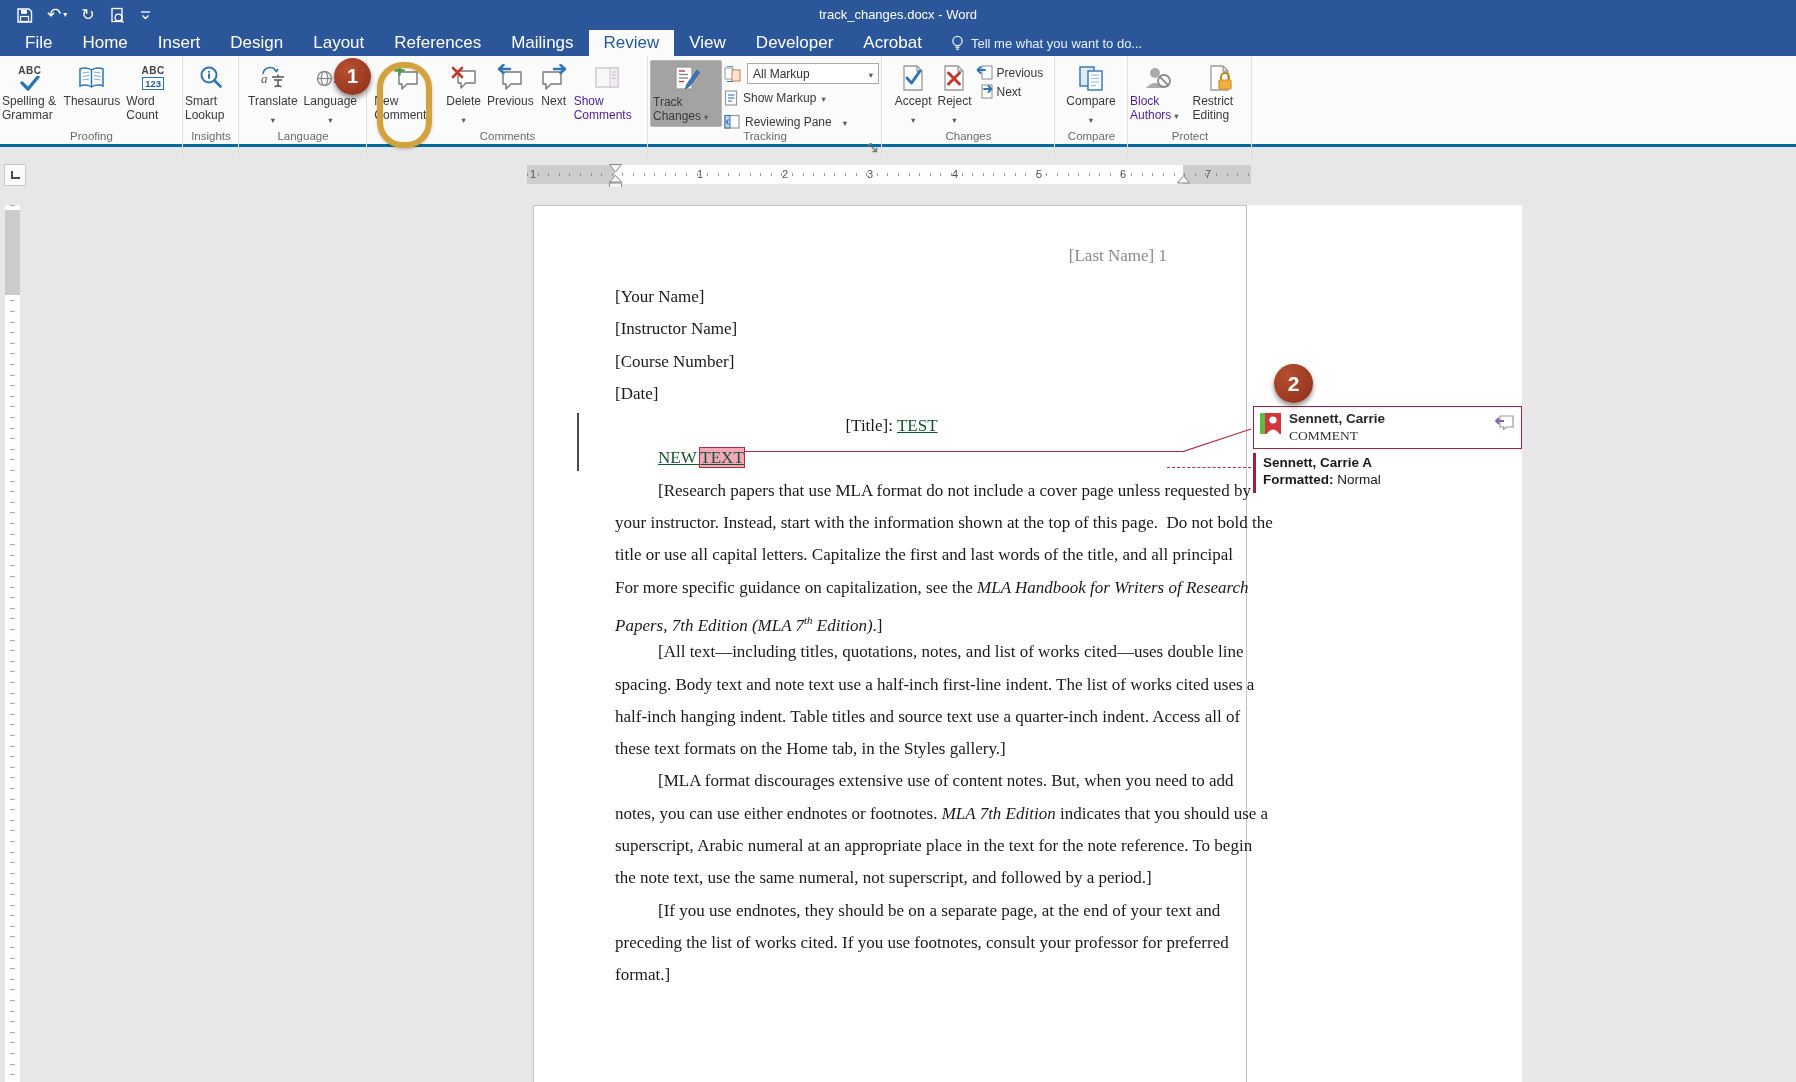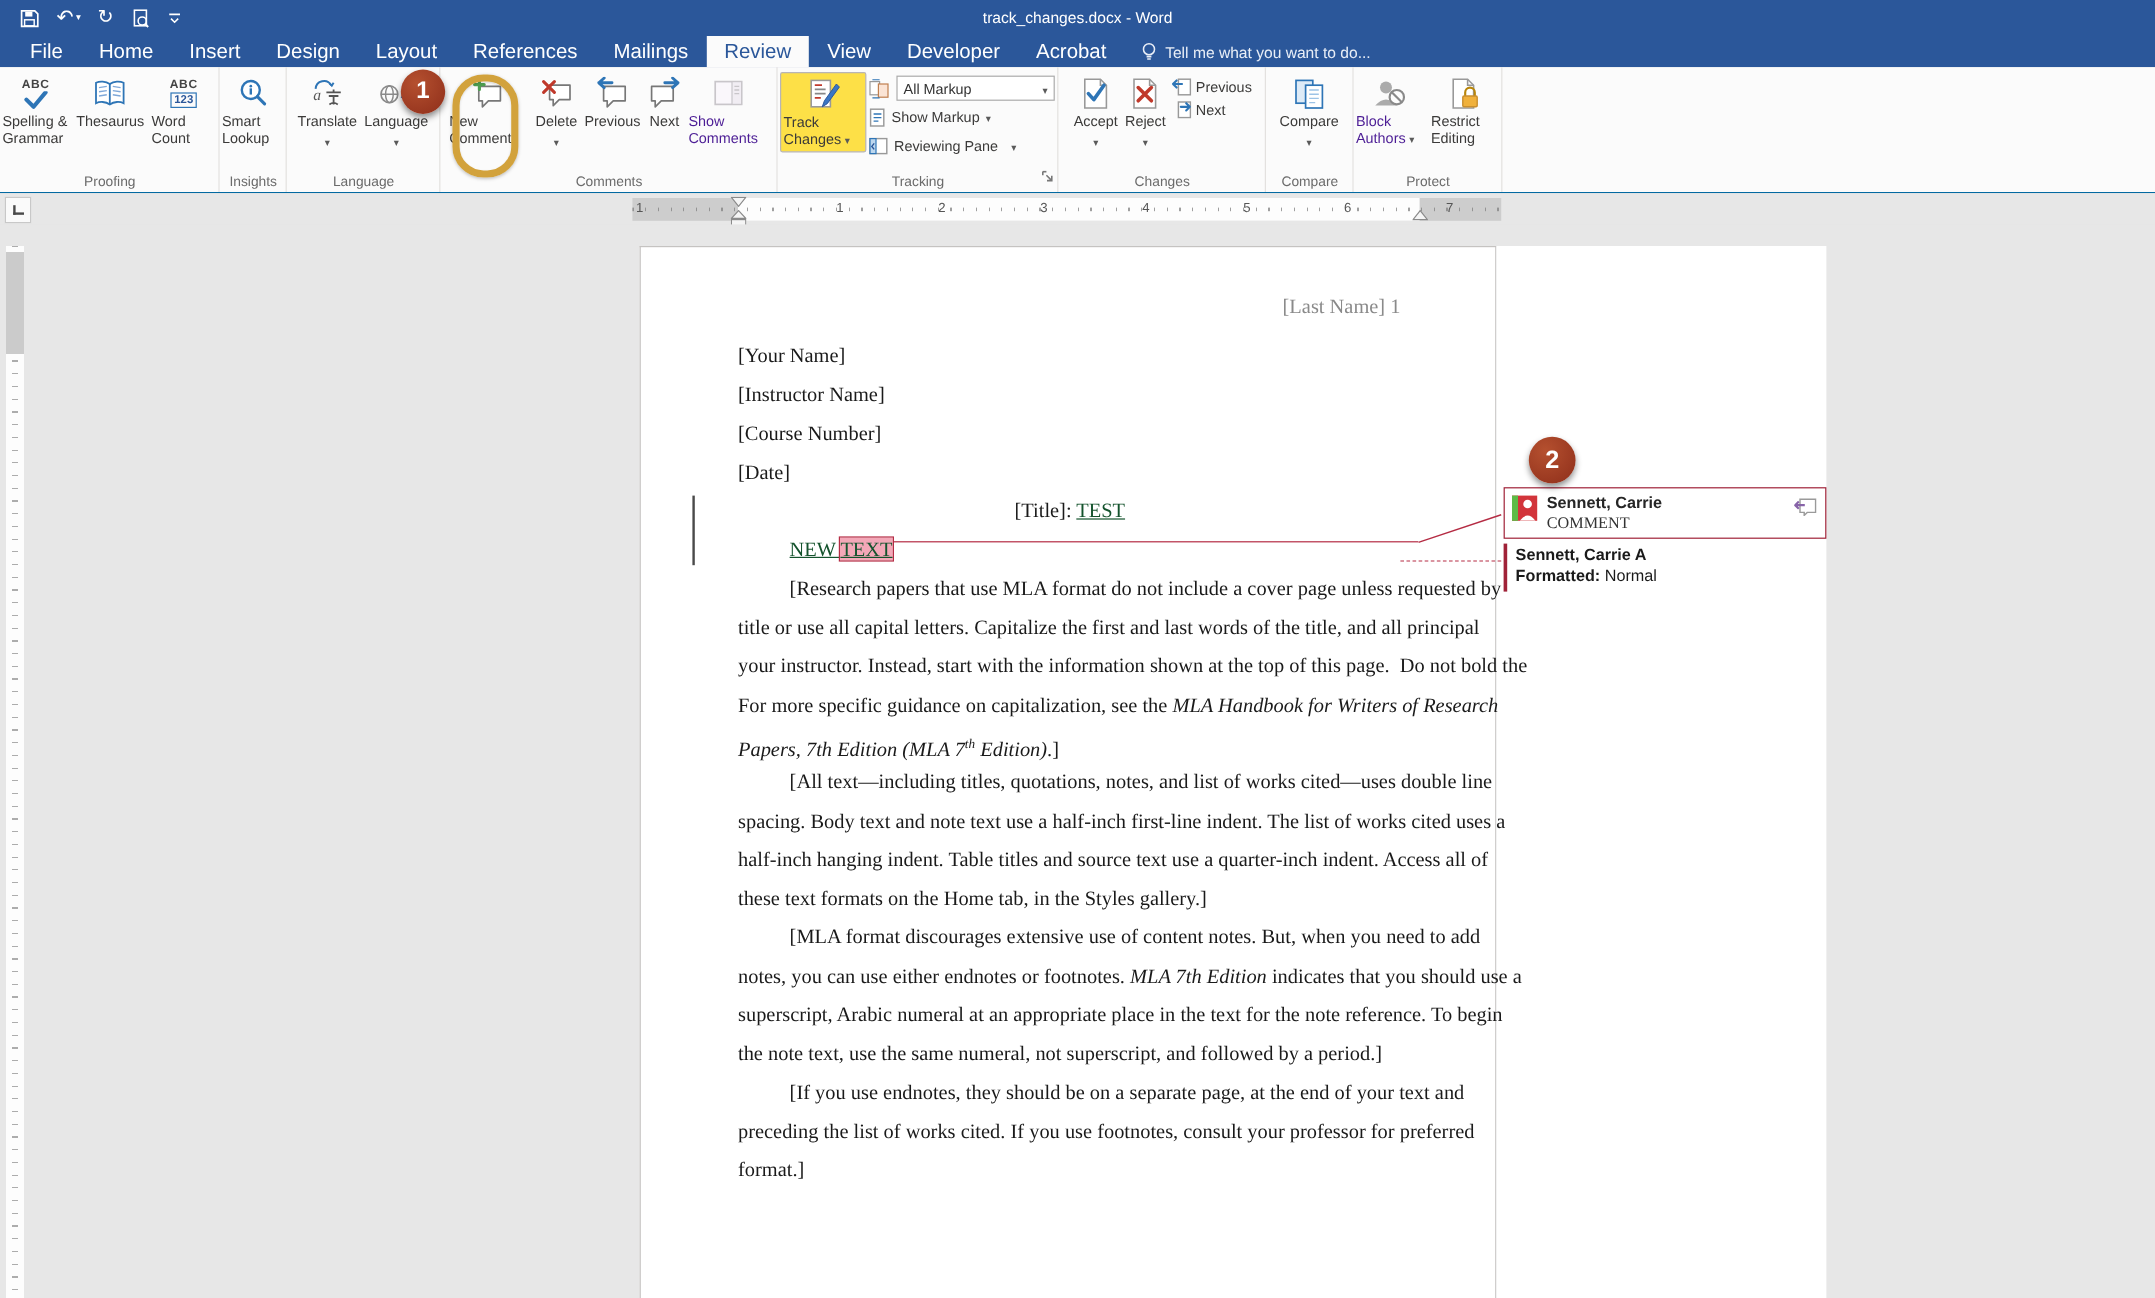--- a/index.html
+++ b/index.html
@@ -16,35 +16,35 @@
   .mini-caret::after { content:"▾"; font-size:8px; color:#fff; margin-left:2px; }
   .win-title { position:absolute; top:7px; left:50%; transform:translateX(-50%); color:#fff; font-size:13px; }
 
   
   .tabrow { position:absolute; left:0; top:30px; width:1796px; height:26px; background:#2B579A; display:flex; align-items:stretch; padding-left:10px; }
   .tab { color:#fff; font-size:17px; line-height:26px; padding:0 15px; cursor:default; }
   .tab.active { background:#FBFBFB; color:#2B579A; }
   .tellme { display:flex; align-items:center; gap:7px; margin-left:14px; color:#E8EEF7; font-size:13px; }
 
   
-  .ribbon { position:absolute; left:0; top:56px; width:1796px; height:105px; background:#FBFBFB; border-bottom:1px solid #0369a1; }
+  .ribbon { position:absolute; left:0; top:56px; width:1796px; height:91px; background:#FBFBFB; border-bottom:3px solid #0369a1; }
   .rgroup { position:absolute; top:0; height:104px; border-right:1px solid #E3E1DF; display:flex; justify-content:center; align-items:flex-start; gap:2px; padding-top:4px; }
   .rgroup-label { position:absolute; bottom:2px; left:0; right:0; text-align:center; font-size:11.5px; color:#6B6B6B; }
   .rbtn { display:flex; flex-direction:column; align-items:center; padding:2px 2px; border-radius:2px; cursor:default; }
   .ricon { height:32px; display:flex; align-items:center; justify-content:center; }
   .rlabel { font-size:12px; color:#3B3A39; line-height:14px; max-width:66px; }
   .caret::after { content:"▾"; font-size:8.5px; color:#5a5a5a; }
   .caret-inline { display:inline; margin-left:3px; }
   .caret-below { margin-top:1px; }
   .disabled .rlabel { color:#4c1d95; }
   .abc-txt { font-size:10px; font-weight:bold; color:#444; line-height:10px; letter-spacing:0.5px; }
   .n123 { font-size:9.5px; font-weight:bold; color:#2B579A; border:1.4px solid #2E75B6; line-height:11px; padding:0 2px; }
   .blue-a { color:#2E75B6; font-weight:bold; font-size:16px; line-height:14px; }
 
-  .pressed { background:#fde047; border:1px solid #B8B5B6; }
+  .pressed { background:#a3a3a3; border:1px solid #B8B5B6; }
   .trk-col { display:flex; flex-direction:column; gap:3px; padding-top:3px; }
   .trk-row { display:flex; align-items:center; gap:5px; height:21px; font-size:12px; color:#3B3A39; }
   .combo { width:132px; height:21px; background:#fff; border:1px solid #ABABAB; display:flex; align-items:center; justify-content:space-between; padding:0 5px; font-size:12px; color:#333; }
   .small-col { display:flex; flex-direction:column; gap:4px; padding-top:5px; }
   .small-btn { display:flex; align-items:center; gap:4px; font-size:12px; color:#3B3A39; }
   .launcher { position:absolute; right:3px; bottom:3px; }
 
   
   .rulerrow { position:absolute; left:0; top:161px; width:1796px; height:26px; background:#E7E7E7; }
   .tabsel { position:absolute; left:4px; top:3px; width:22px; height:22px; background:#FAFAFA; border:1px solid #C8C8C8; display:flex; align-items:center; justify-content:center; }
@@ -484,22 +484,22 @@
 
   <div class="page-header">[Last Name] 1</div>
   <div class="doc-text" id="doc-text">
       <div class="dline"><span>[Your Name]</span></div>
       <div class="dline"><span>[Instructor Name]</span></div>
       <div class="dline"><span>[Course Number]</span></div>
       <div class="dline"><span>[Date]</span></div>
       <div class="dline center"><span>[Title]: </span><span class="ins">TEST</span></div>
       <div class="dline indent"><span class="ins">NEW </span><span class="ins sel">TEXT</span></div>
       <div class="dline indent"><span>[Research papers that use MLA format do not include a cover page unless requested by</span></div>
+      <div class="dline"><span>your instructor. Instead, start with the information shown at the top of this page.  Do not bold the</span></div>
       <div class="dline"><span>title or use all capital letters. Capitalize the first and last words of the title, and all principal</span></div>
-      <div class="dline"><span>your instructor. Instead, start with the information shown at the top of this page.  Do not bold the</span></div>
       <div class="dline"><span>For more specific guidance on capitalization, see the </span><span class="it">MLA Handbook for Writers of Research</span></div>
       <div class="dline"><span class="it">Papers, 7th Edition (MLA 7</span><span class="it sup">th</span><span class="it"> Edition)</span><span>.]</span></div>
       <div class="dline indent"><span>[All text—including titles, quotations, notes, and list of works cited—uses double line</span></div>
       <div class="dline"><span>spacing. Body text and note text use a half-inch first-line indent. The list of works cited uses a</span></div>
       <div class="dline"><span>half-inch hanging indent. Table titles and source text use a quarter-inch indent. Access all of</span></div>
       <div class="dline"><span>these text formats on the Home tab, in the Styles gallery.]</span></div>
       <div class="dline indent"><span>[MLA format discourages extensive use of content notes. But, when you need to add</span></div>
       <div class="dline"><span>notes, you can use either endnotes or footnotes. </span><span class="it">MLA 7th Edition</span><span> indicates that you should use a</span></div>
       <div class="dline"><span>superscript, Arabic numeral at an appropriate place in the text for the note reference. To begin</span></div>
       <div class="dline"><span>the note text, use the same numeral, not superscript, and followed by a period.]</span></div>

